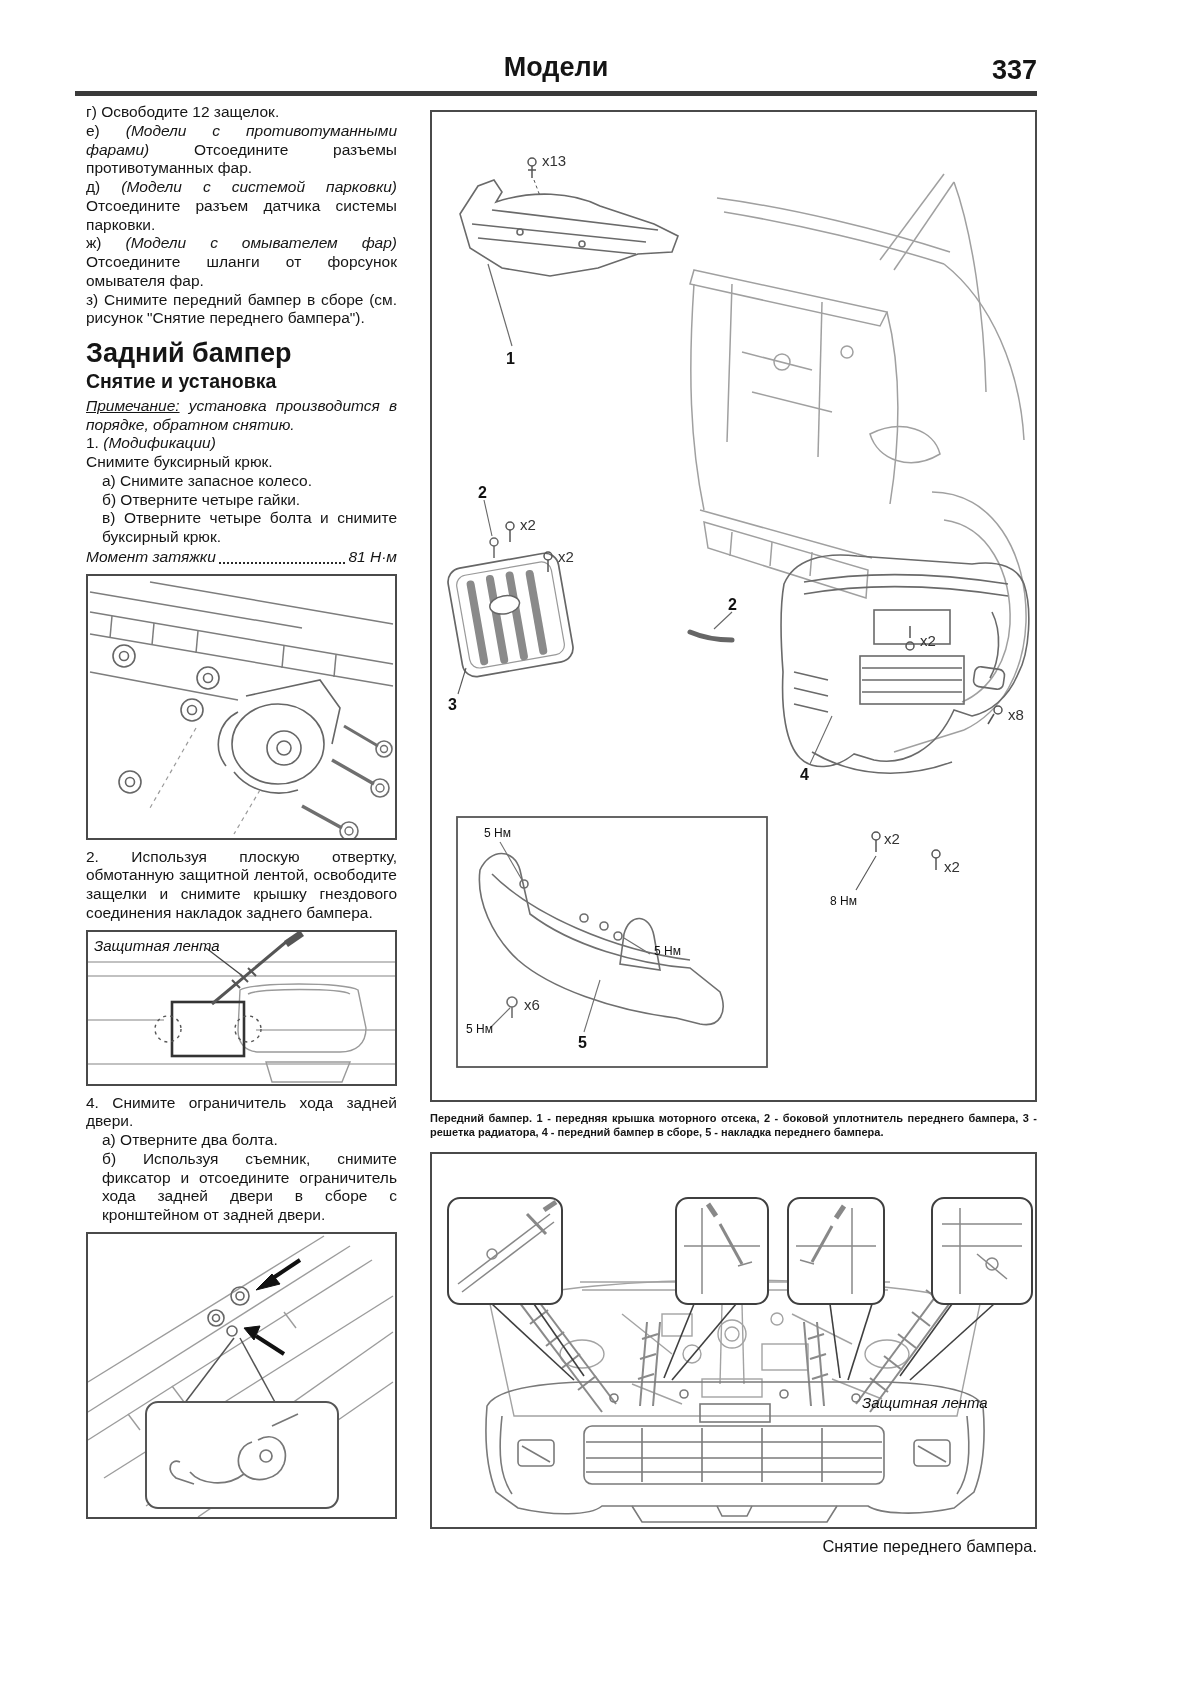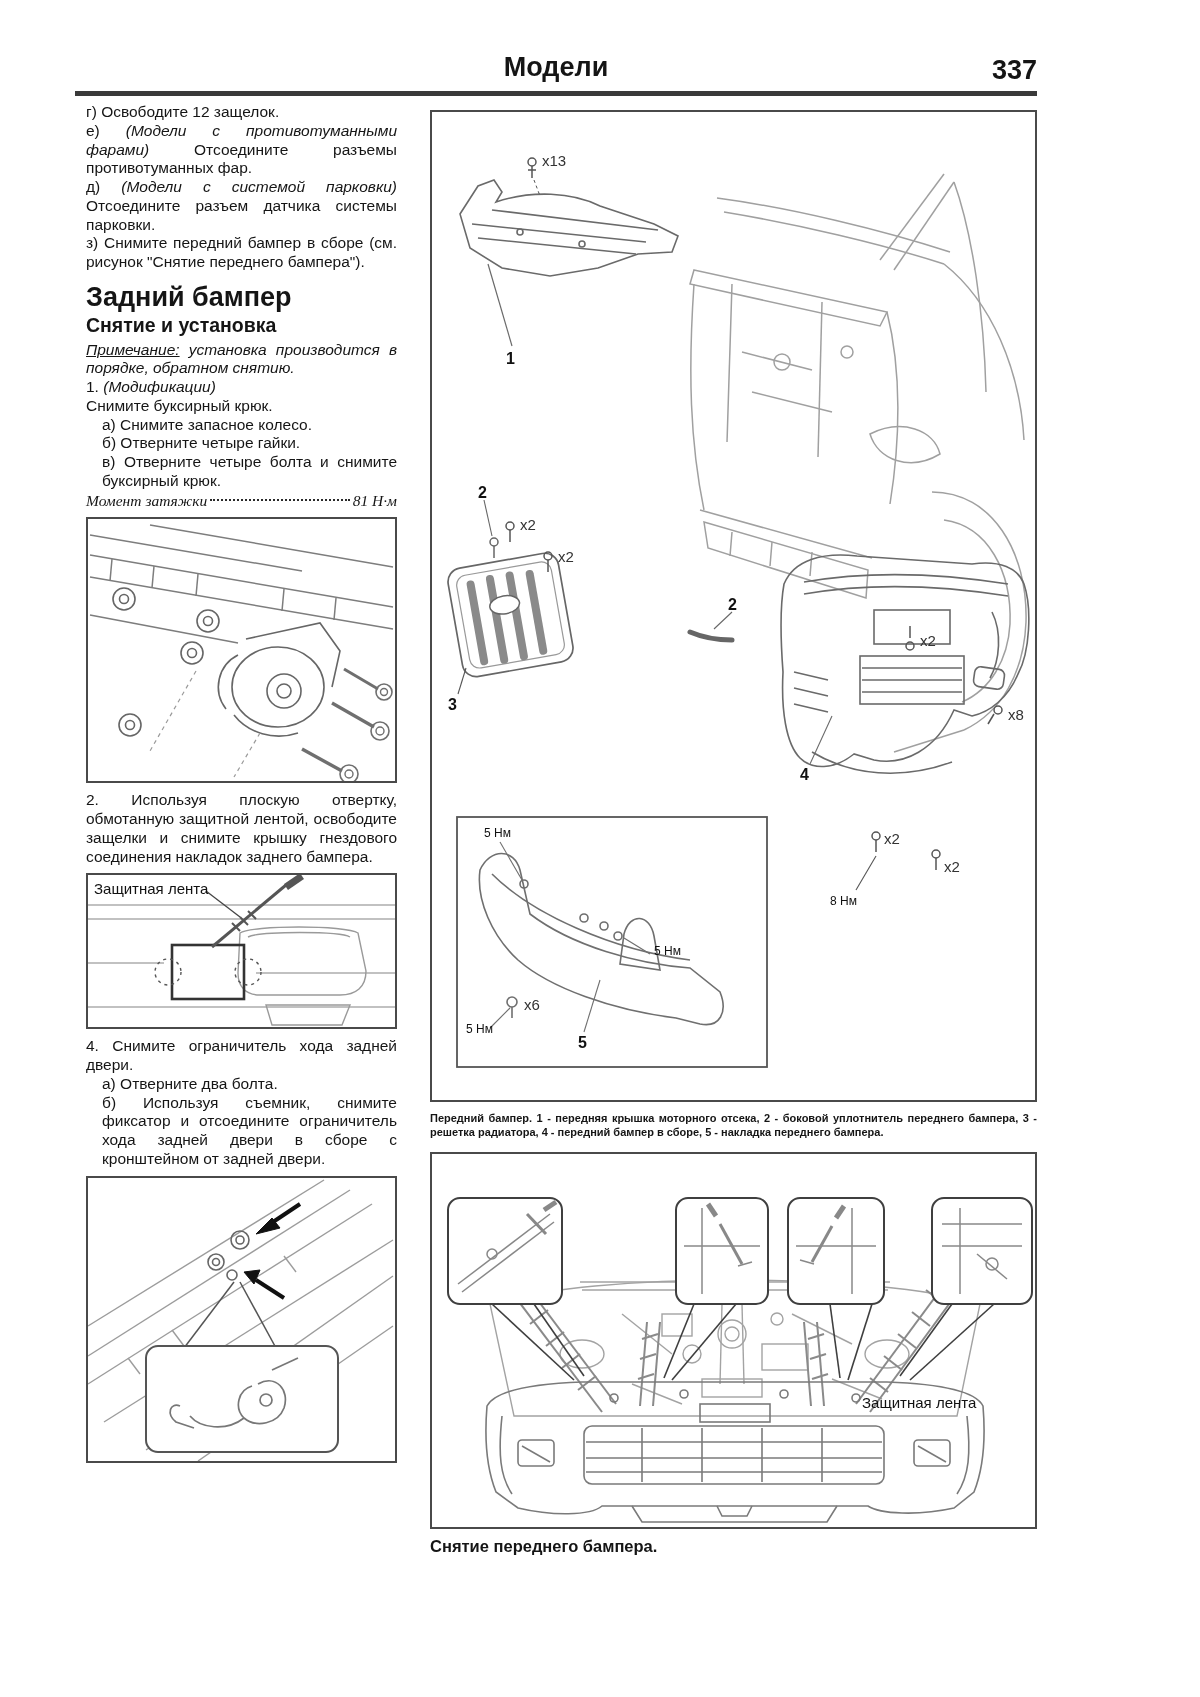--- a/index.html
+++ b/index.html
@@ -16,48 +16,49 @@
 
   
   .left-col{position:absolute;left:86px;top:103px;width:311px;
     font-size:15.5px;line-height:1.21;text-align:justify;}
   .left-col p{margin:0;}
   .substep{padding-left:16px;}
   .h1{font-size:27px;font-weight:bold;margin:11px 0 3px;text-align:left;line-height:1.05;}
   .h2{font-size:19.5px;font-weight:bold;margin:0 0 3px;text-align:left;}
   .note{font-style:italic;}
   .note .ul{text-decoration:underline;}
-  .torque{display:flex;align-items:center;font-style:italic;margin-top:1px;font-family:Liberation Serif, serif;}
+  .torque{display:flex;align-items:flex-end;font-style:italic;margin-top:1px;}
   .torque .dots{flex:1;border-bottom:2px dotted #2a2a2a;margin:0 3px 3px;}
   .figbox{border:2px solid #4a4a4a;margin:7px 0 8px;position:relative;background:#fff;}
   .figbox svg{display:block;}
 
   
-  .fig-label{position:absolute;font-size:15px;color:#111;white-space:nowrap;pointer-events:none;}
+  .fig-label{position:absolute;font-size:15px;color:#111;white-space:nowrap;pointer-events:none;font-style:italic;}
   .fig-num{position:absolute;font-size:16px;font-weight:bold;color:#111;pointer-events:none;}
   .fig-torque{position:absolute;font-size:12px;color:#111;white-space:nowrap;pointer-events:none;}
   .fig-count{position:absolute;font-size:15px;color:#333;pointer-events:none;}
 
   
   .right-col{position:absolute;left:430px;top:110px;width:607px;}
   .caption{font-weight:bold;font-size:11px;line-height:1.26;text-align:justify;margin:10px 0 12px;}
-  .caption2{font-weight:bold;font-size:16.5px;margin-top:8px;text-align:left;}
+  .caption2{font-weight:normal;font-size:16.5px;margin-top:8px;text-align:right;}
 </style>
 </head>
 <body>
 
 <div class="hdr-title">Модели</div>
 <div class="hdr-page">337</div>
 <div class="hdr-rule"></div>
 
 <div class="left-col">
 
   <p class="step"><span>г) </span><i></i><span>Освободите 12 защелок.</span></p>
   <p class="step"><span>е) </span><i>(Модели с противотуманными фарами)</i><span> Отсоедините разъемы противотуманных фар.</span></p>
   <p class="step"><span>д) </span><i>(Модели с системой парковки)</i><span> Отсоедините разъем датчика системы парковки.</span></p>
+  <p class="step"><span>ж) </span><i>(Модели с омывателем фар)</i><span> Отсоедините шланги от форсунок омывателя фар.</span></p>
   <p class="step"><span>з) </span><i></i><span>Снимите передний бампер в сборе (см. рисунок "Снятие переднего бампера").</span></p>
 
   <div class="h1">Задний бампер</div>
   <div class="h2">Снятие и установка</div>
 
   <p class="note"><span class="ul">Примечание:</span><span> установка производится в порядке, обратном снятию.</span></p>
 
   <p><span>1. </span><i>(Модификации)</i></p>
   <p>Снимите буксирный крюк.</p>
   <p class="substep">а) Снимите запасное колесо.</p>

